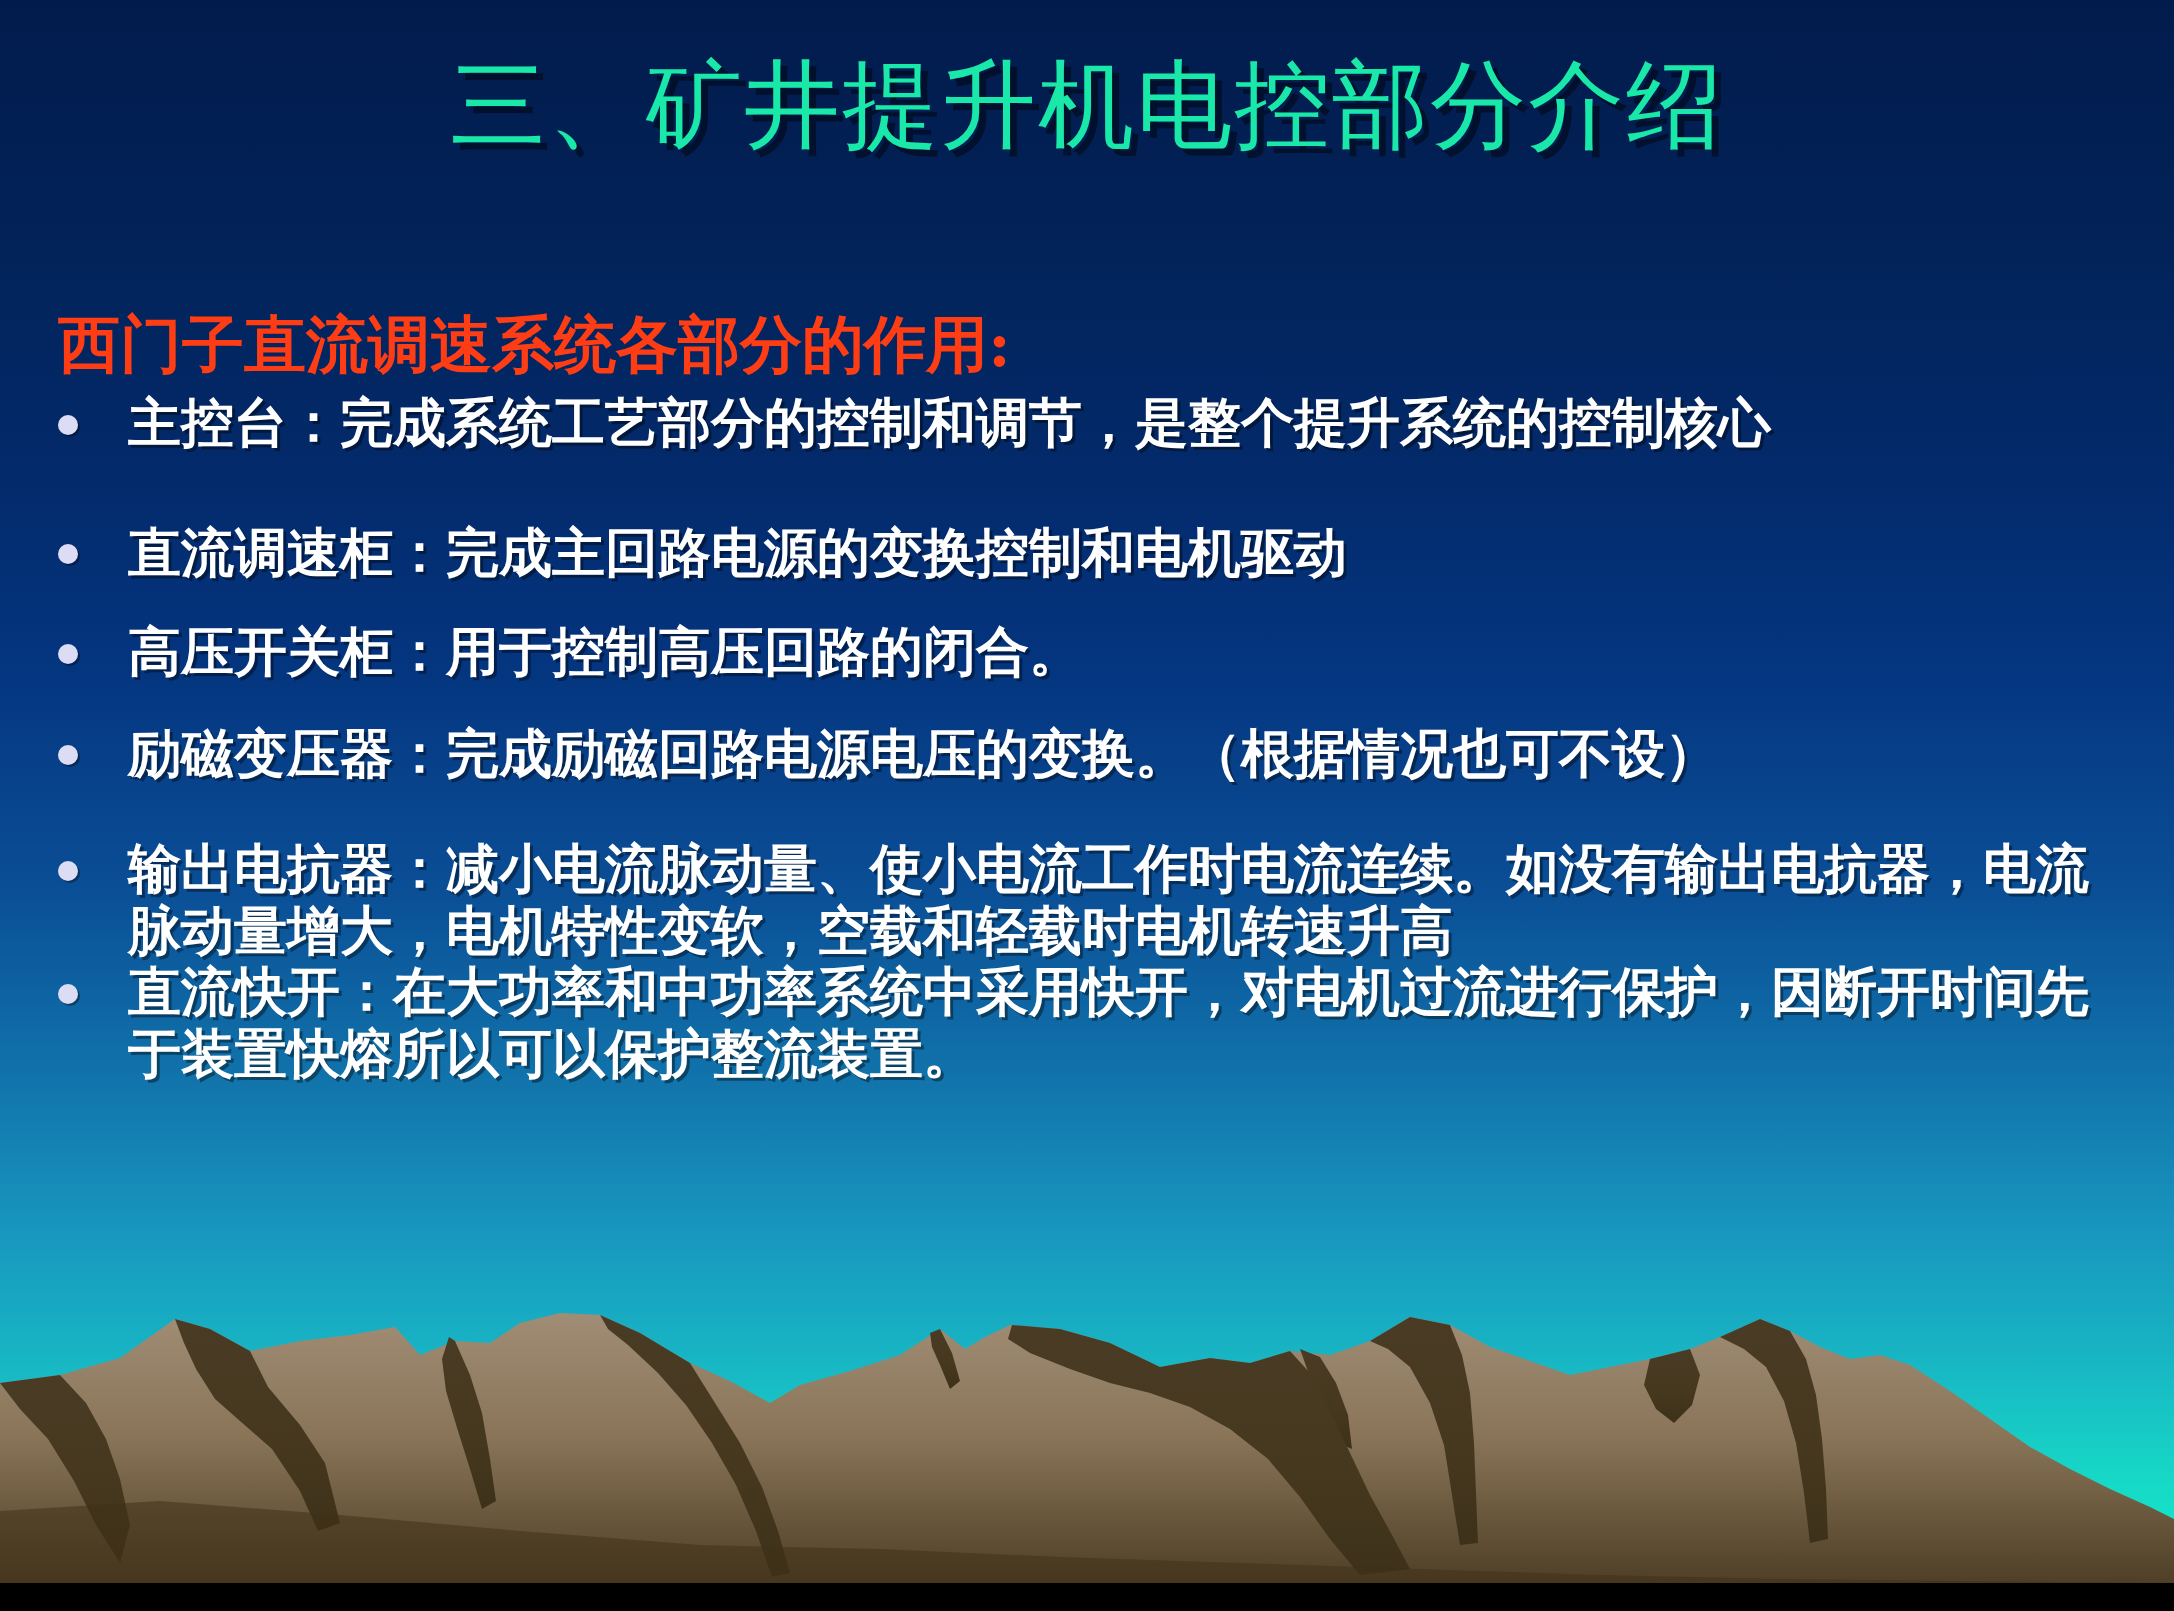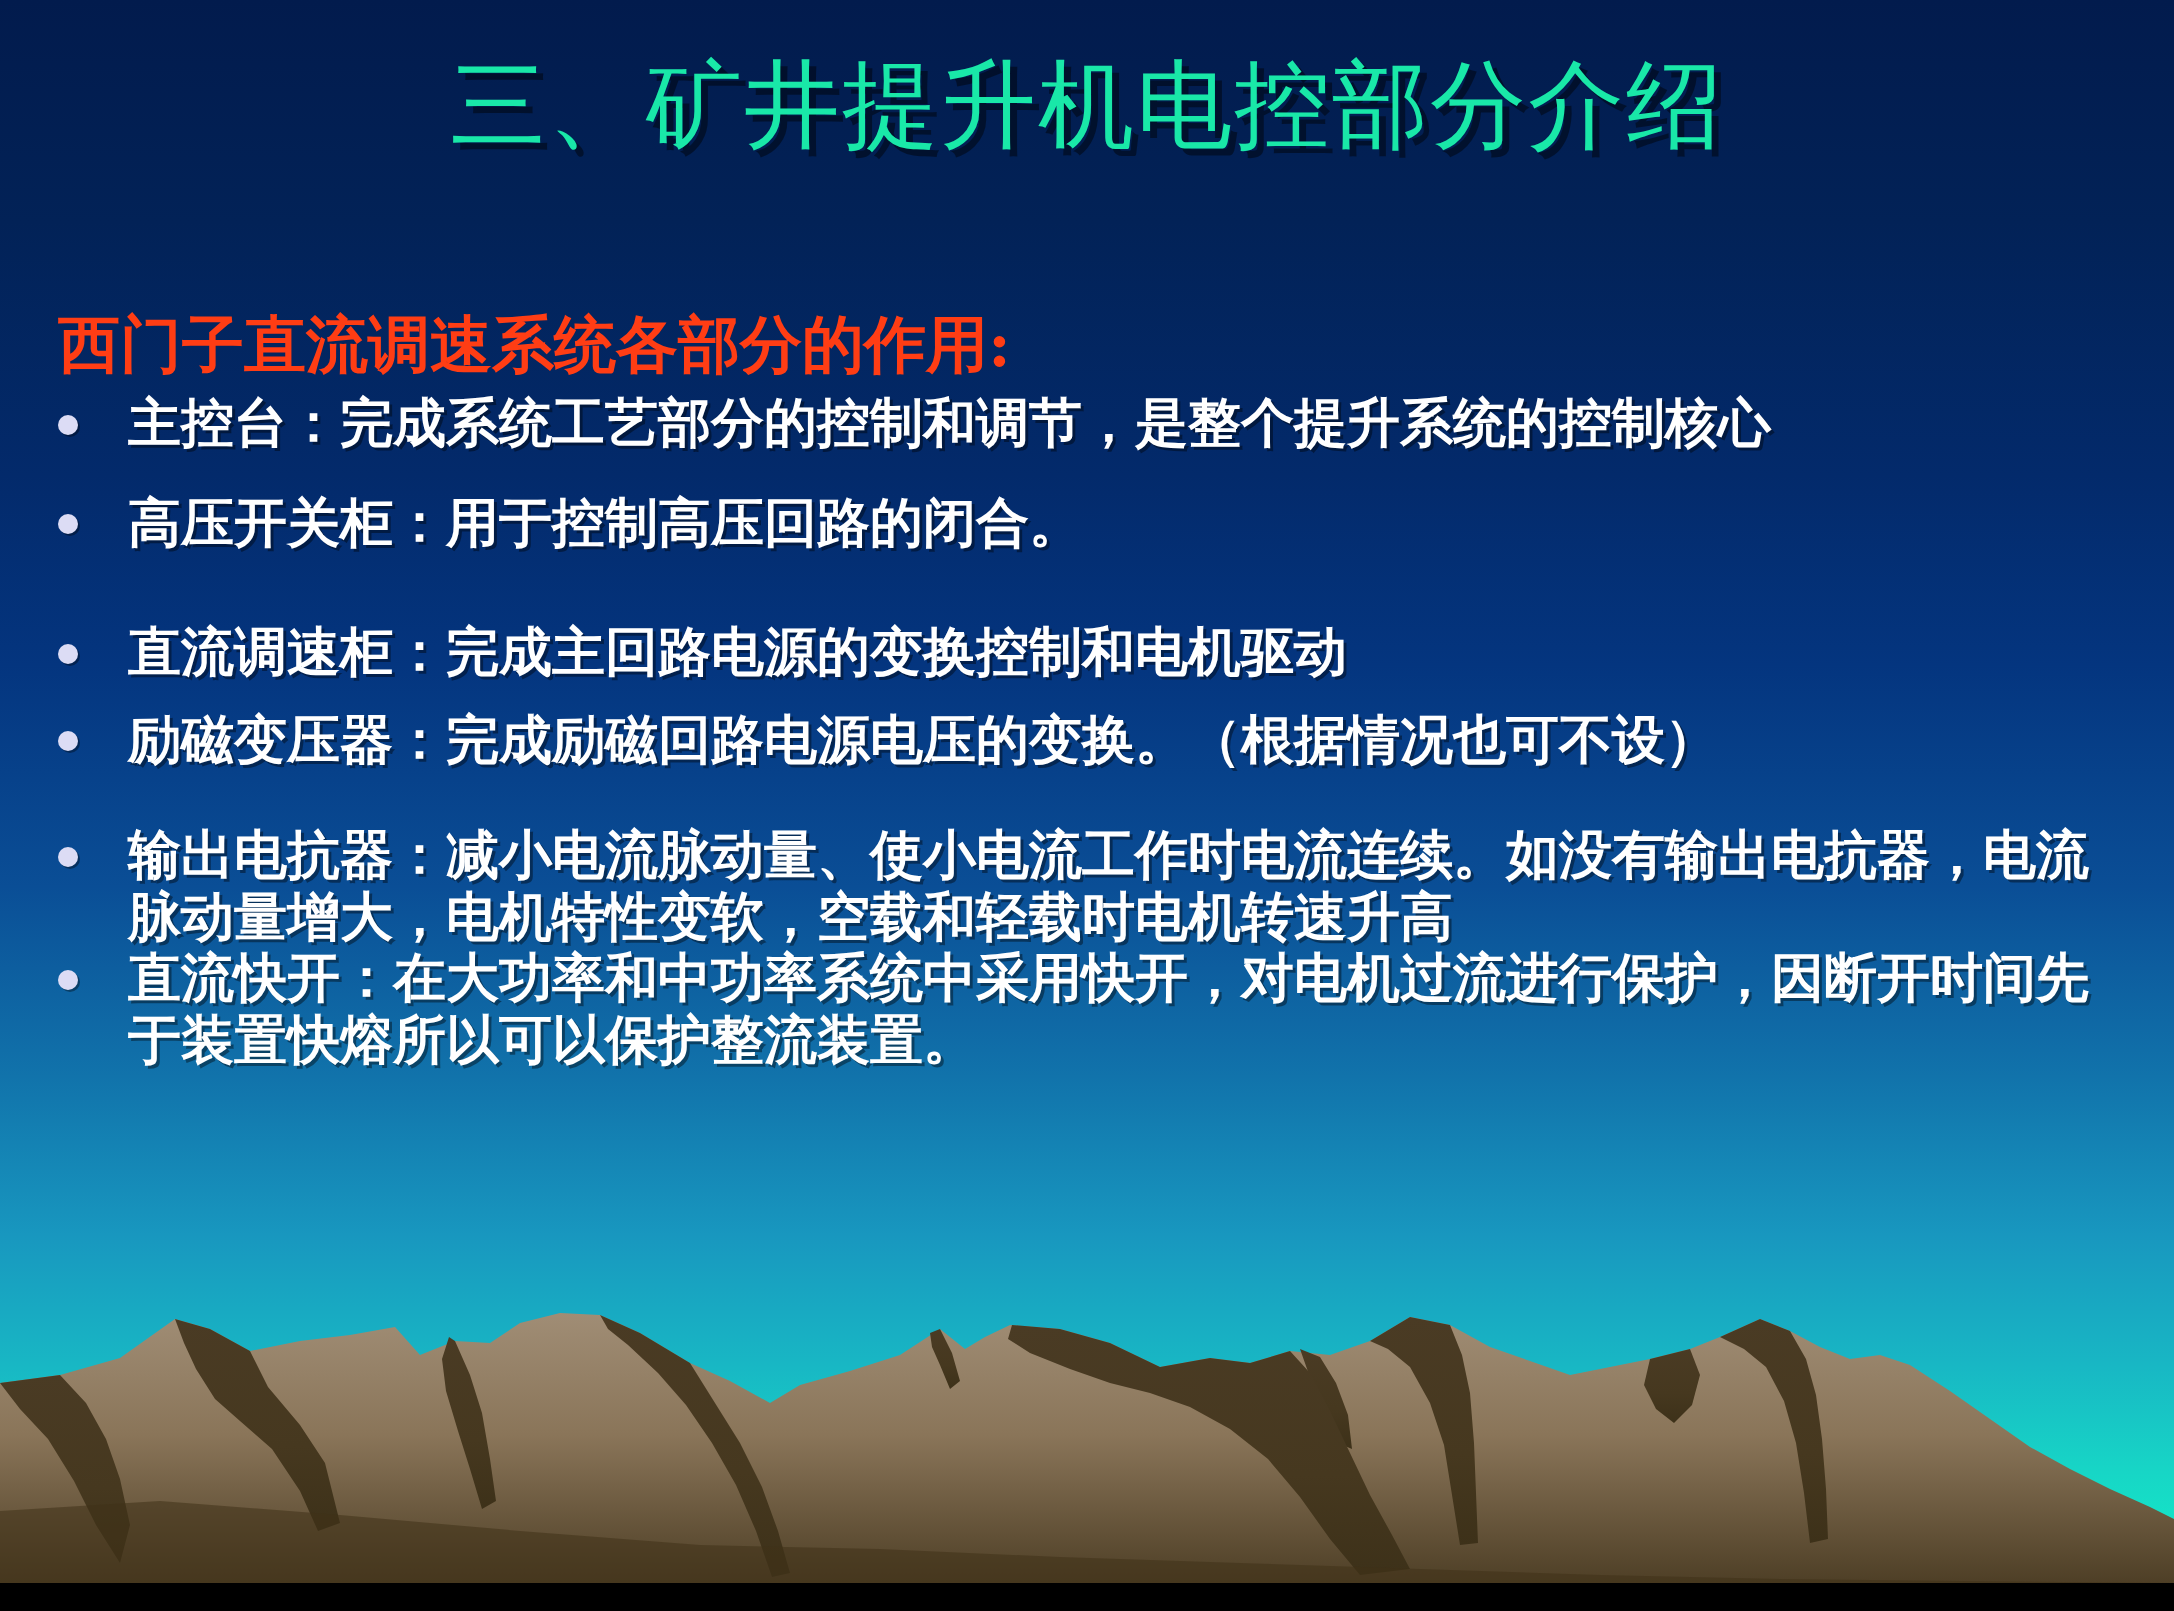--- a/index.html
+++ b/index.html
@@ -100,21 +100,21 @@
   }
 
   li.bullet > .txt {
     display: block;
   }
 
   
   li.b0 { margin-top: 13px; }
   li.b1 { margin-top: 68px; }
   li.b2 { margin-top: 38px; }
-  li.b3 { margin-top: 26px; }
+  li.b3 { margin-top: 40px; }
   li.b4 { margin-top: 54px; }
   li.b5 { margin-top: 0; }
 </style>
 </head>
 <body>
 
 <div id="slide">
 
   <svg id="mountains" viewBox="0 0 2174 320" preserveAspectRatio="none">
     <defs>
@@ -180,28 +180,28 @@
 
     <div id="subtitle">西门子直流调速系统各部分的作用:</div>
 
     <ul class="bullets">
 
       <li class="bullet b0">
         <span class="dot"></span>
         <span class="txt">主控台：完成系统工艺部分的控制和调节，是整个提升系统的控制核心</span>
       </li>
 
+      <li class="bullet b1">
+        <span class="dot"></span>
+        <span class="txt">直流调速柜：完成主回路电源的变换控制和电机驱动</span>
+      </li>
+
       <li class="bullet b2">
         <span class="dot"></span>
         <span class="txt">高压开关柜：用于控制高压回路的闭合。</span>
-      </li>
-
-      <li class="bullet b1">
-        <span class="dot"></span>
-        <span class="txt">直流调速柜：完成主回路电源的变换控制和电机驱动</span>
       </li>
 
       <li class="bullet b3">
         <span class="dot"></span>
         <span class="txt">励磁变压器：完成励磁回路电源电压的变换。（根据情况也可不设）</span>
       </li>
 
       <li class="bullet b4">
         <span class="dot"></span>
         <span class="txt">输出电抗器：减小电流脉动量、使小电流工作时电流连续。如没有输出电抗器，电流脉动量增大，电机特性变软，空载和轻载时电机转速升高</span>

